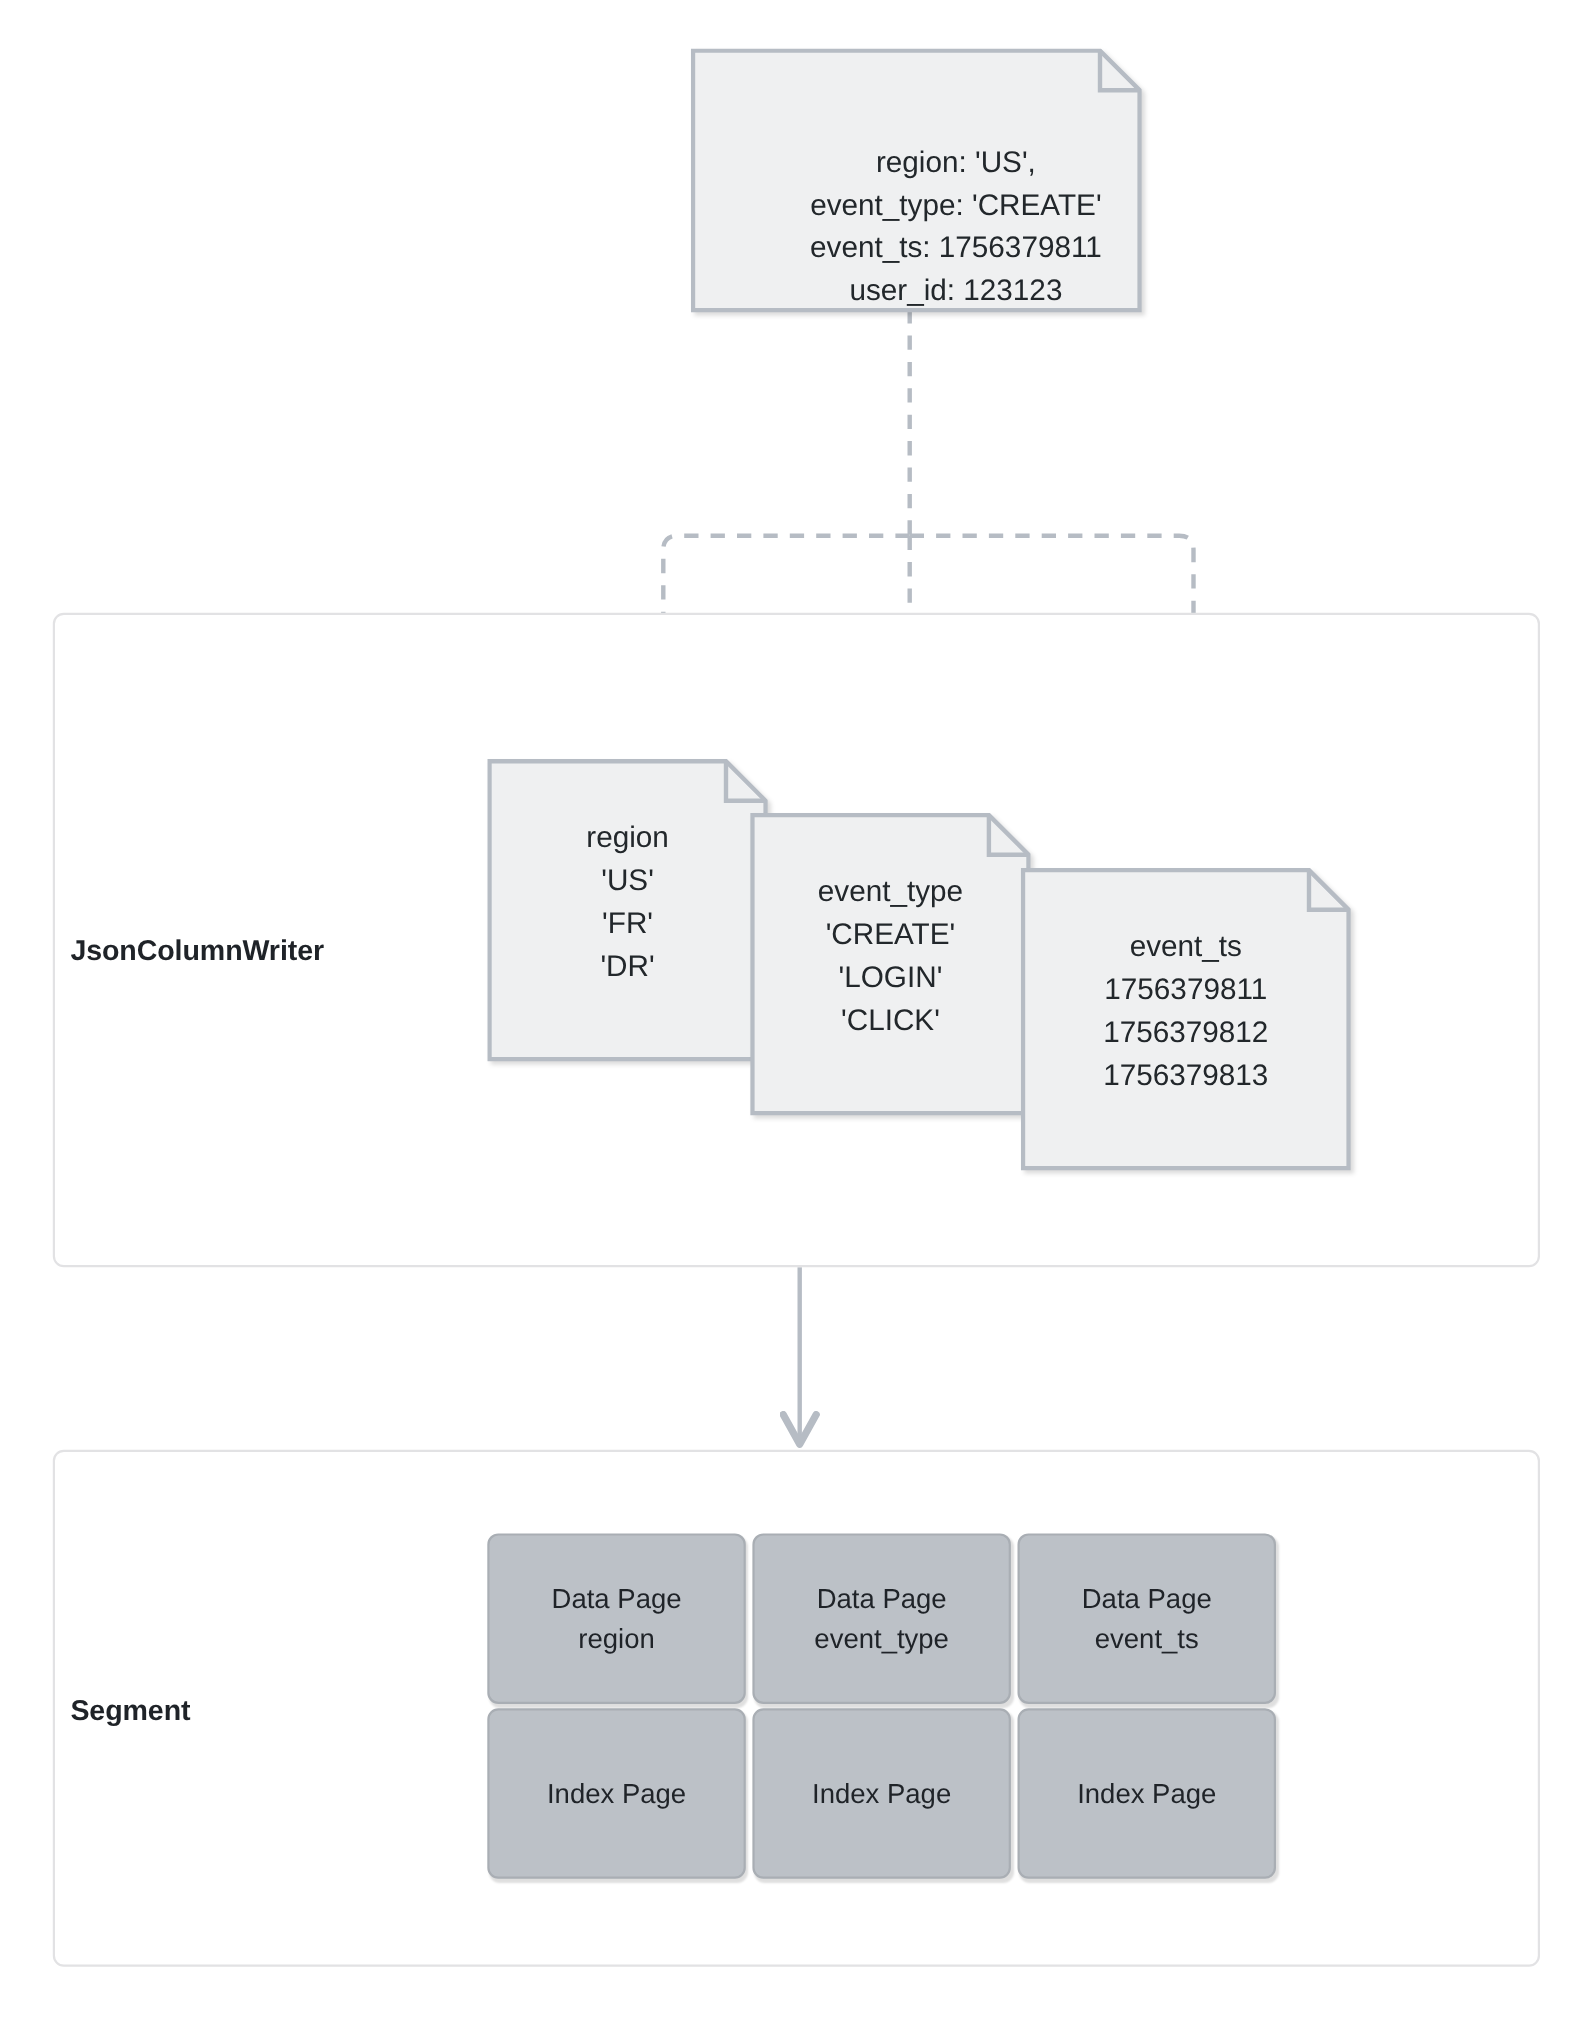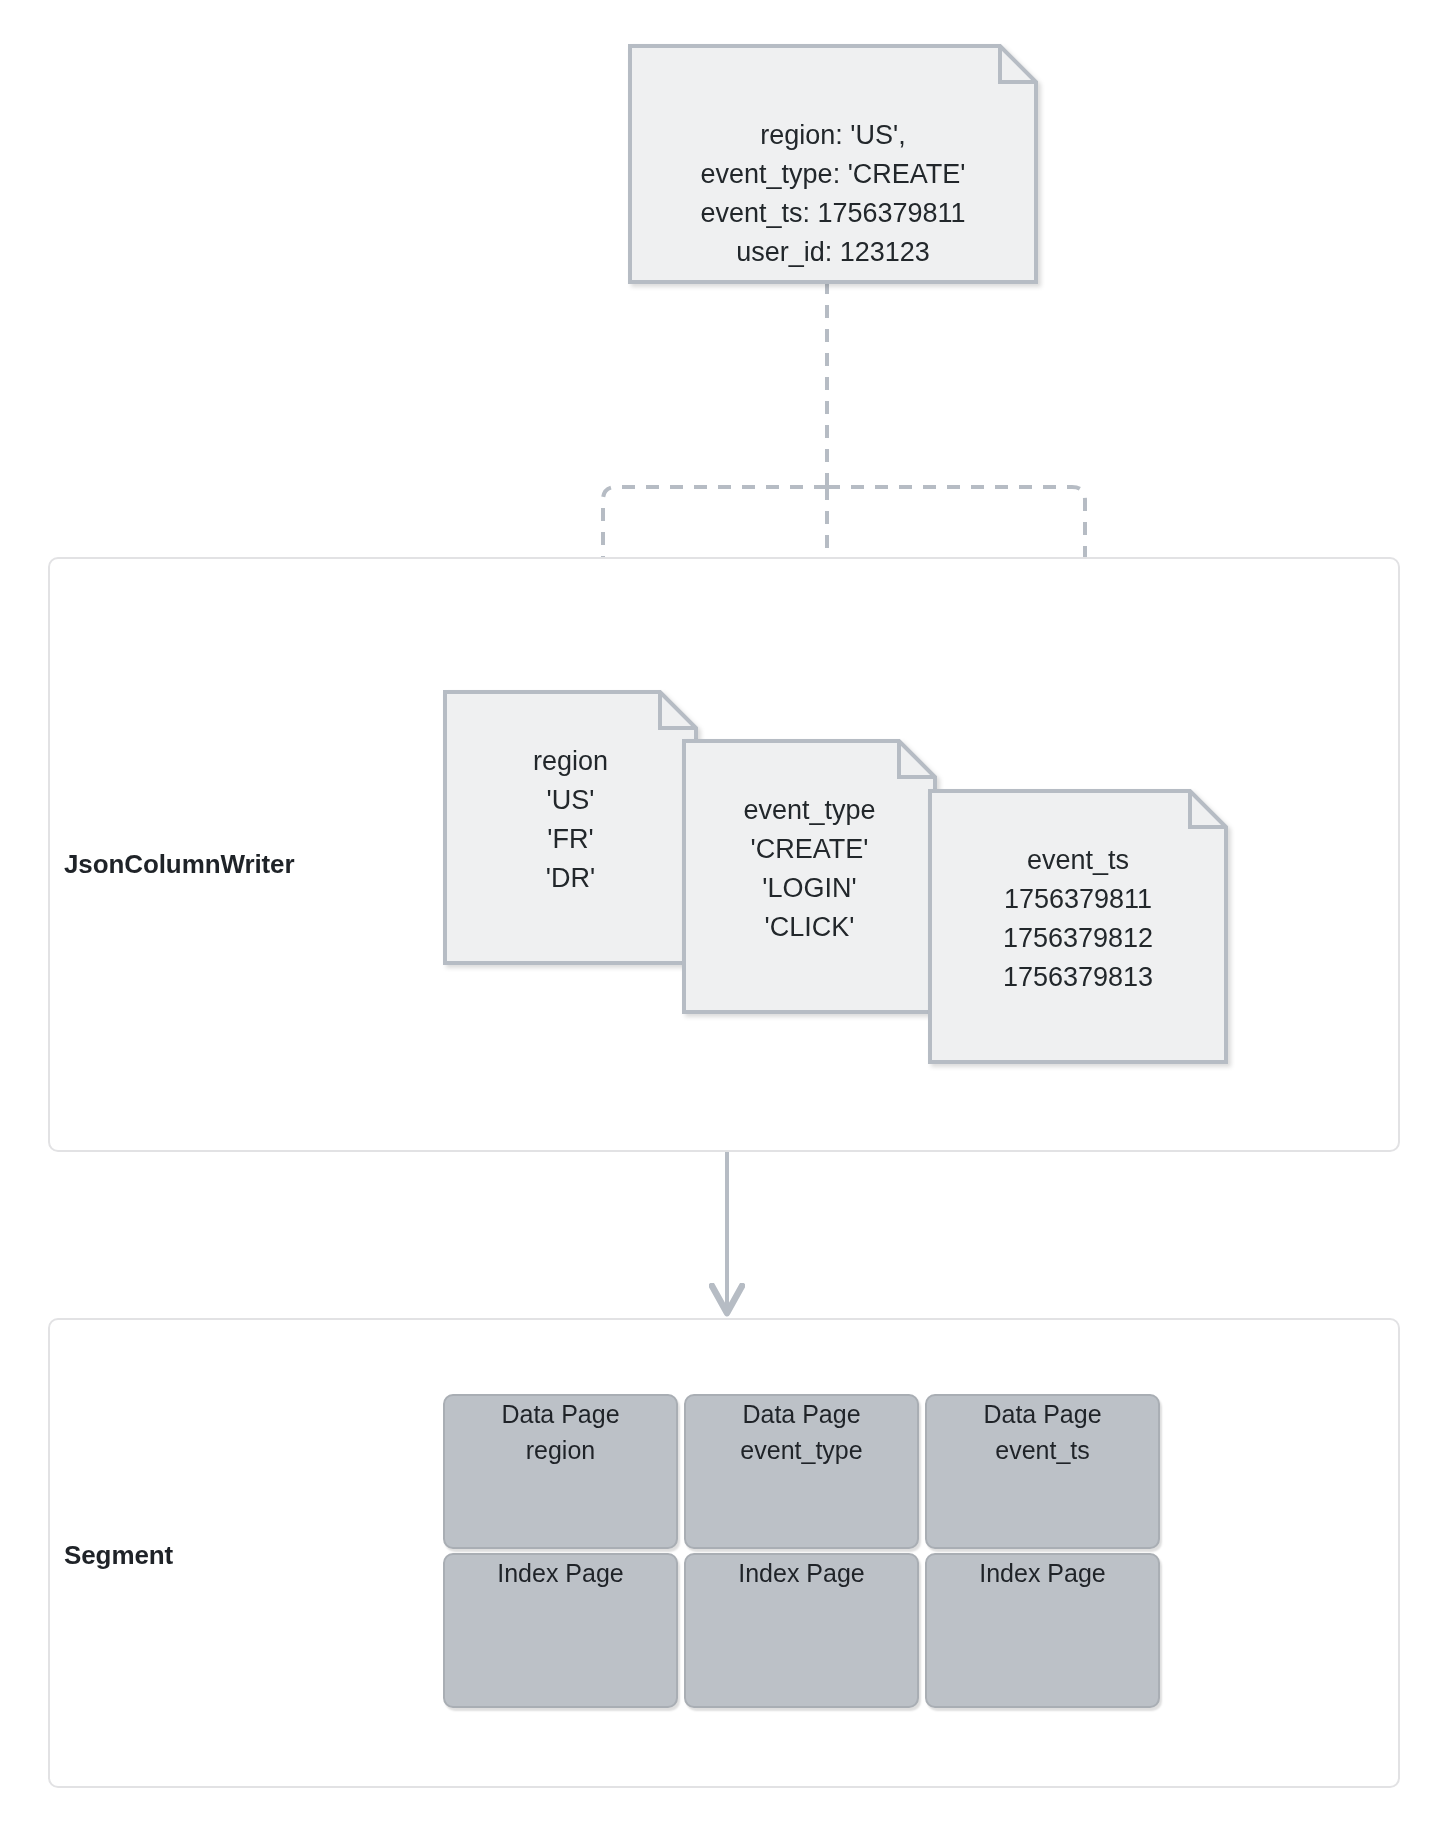--- a/index.html
+++ b/index.html
@@ -61,21 +61,21 @@
   }
 
   
   .tile {
     position: absolute;
     box-sizing: border-box;
     background: #bcc1c7;
     border: 2px solid #a9aeb4;
     border-radius: 10px;
     display: flex;
-    align-items: flex-start;
+    align-items: center;
     justify-content: center;
     text-align: center;
     font-size: 25px;
     line-height: 36px;
     color: #1f2328;
     white-space: pre;
     box-shadow: 2px 3px 2px rgba(0,0,0,0.13);
   }
 
   
@@ -111,21 +111,21 @@
     <path d="M827,487 L1072,487 Q1085,487 1085,500 L1085,790" fill="none" stroke="#b6bcc4" stroke-width="4" stroke-dasharray="13 11" stroke-linecap="butt" marker-end="url(#arrow-dash)"></path>
 
     <path d="M727,1152 L727,1310" fill="none" stroke="#b6bcc4" stroke-width="4" stroke-linecap="butt" marker-end="url(#arrow-solid)"></path>
   </svg>
 
   <div class="doc" style="left:628px; top:44px; width:410px; height:240px;">
     <svg width="410" height="240" viewBox="0 0 410 240">
       <path d="M2,2 L372,2 L408,38 L408,238 L2,238 Z" fill="#eff0f1" stroke="#b6bcc4" stroke-width="4" stroke-linejoin="miter"></path>
       <path d="M372,2 L372,38 L408,38" fill="none" stroke="#b6bcc4" stroke-width="4" stroke-linejoin="miter"></path>
     </svg>
-    <div class="doc-text" style="top:72px;">region: 'US',
+    <div class="doc-text" style="top:84px;padding-left:36px;">region: 'US',
 event_type: 'CREATE'
 event_ts: 1756379811
 user_id: 123123</div>
   </div>
 
   <div class="group-box" style="left:48px; top:557px; width:1352px; height:595px;"></div>
   <div class="group-label" style="left:64px; top:849px;">JsonColumnWriter</div>
 
   <div class="doc" style="left:443px; top:690px; width:255px; height:275px;">
     <svg width="255" height="275" viewBox="0 0 255 275">

